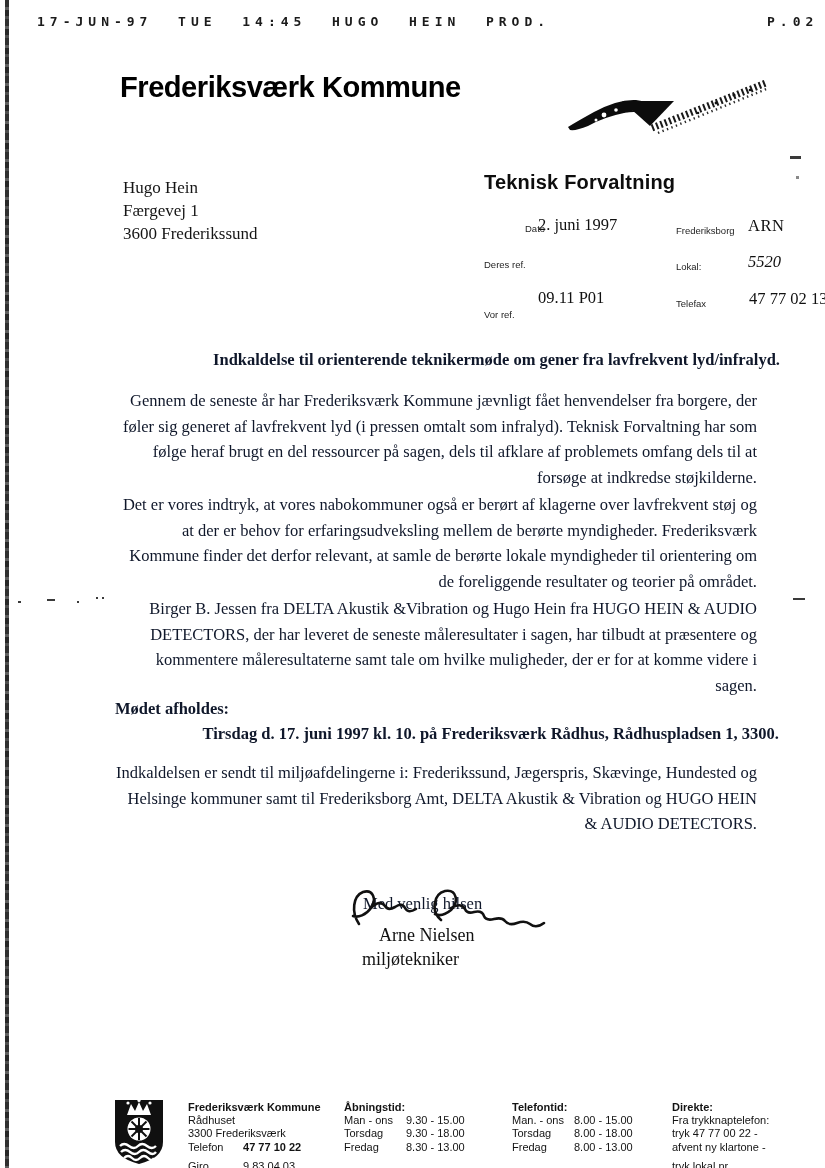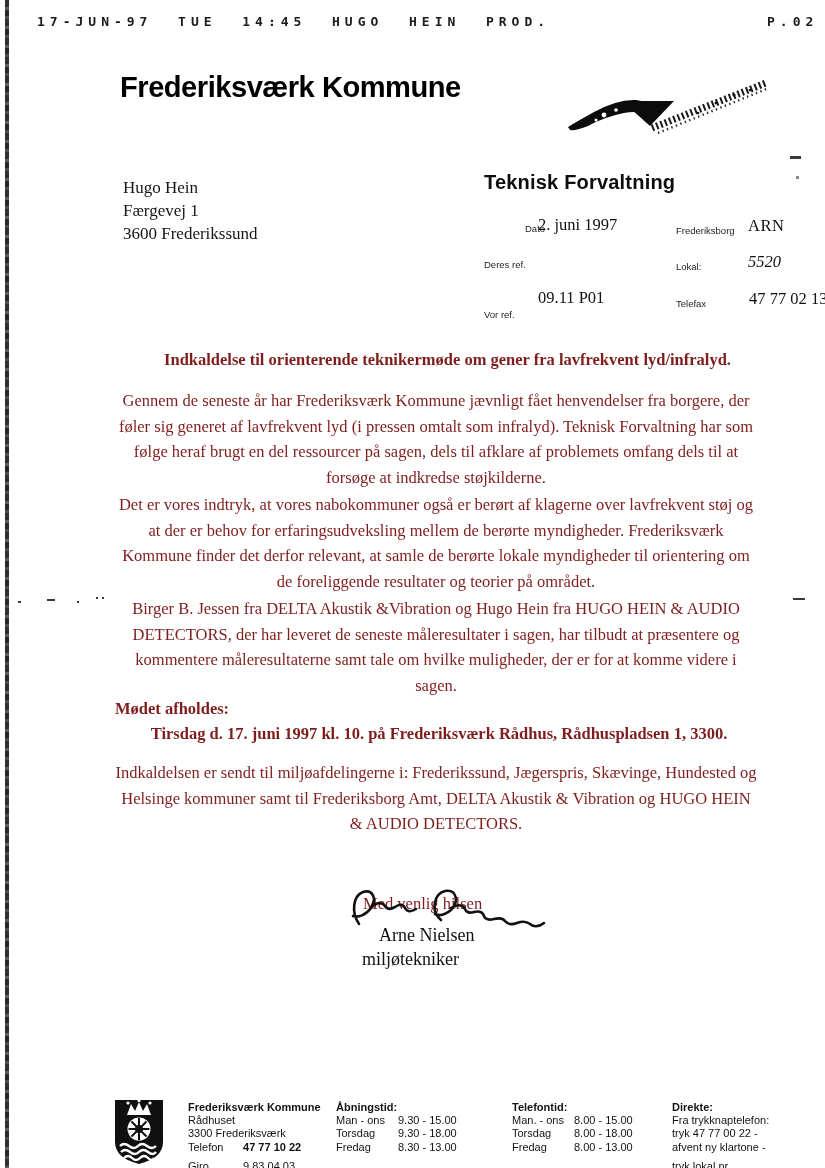--- a/index.html
+++ b/index.html
@@ -26,21 +26,21 @@
   .dept{
     font-family:"Liberation Sans",sans-serif;font-weight:700;font-size:20px;
     color:#0d0d0d;letter-spacing:.2px;white-space:nowrap;
   }
   .flabel{
     font-family:"Liberation Sans",sans-serif;font-size:9.5px;color:#242424;
     white-space:nowrap;
   }
   .fvalue{font-size:16.5px;color:#101010;white-space:nowrap;}
   
-  .para{font-size:16.5px;line-height:25.5px;color:#7f1d1d;text-align:center;}
+  .para{font-size:16.5px;line-height:25.5px;color:#0f172a;text-align:right;}
   .bold{font-weight:700;}
   .sig-name{font-size:18px;color:#111;}
   
   .ft{font-family:"Liberation Sans",sans-serif;font-size:11px;line-height:13.2px;color:#131313;}
   .ft .ttl{font-weight:700;}
   .ftrow{white-space:nowrap;}
   .ftrow .day{display:inline-block;width:62px;}
   .lblcol{display:inline-block;width:52px;}
   
   .scan-edge{
@@ -158,21 +158,21 @@
     <div class="ftrow">
       <span class="lblcol">Telefon</span>
       <span class="bold">47 77 10 22</span>
     </div>
   </div>
   <div class="abs ft ftrow" style="left:188px;top:1160px;">
     <span class="lblcol">Giro</span>
     <span>9 83 04 03</span>
   </div>
 
-  <div class="abs ft" style="left:336px;top:1101px;">
+  <div class="abs ft" style="left:344px;top:1101px;">
     <div class="ttl">Åbningstid:</div>
     <div class="ftrow"><span class="day">Man - ons</span><span>9.30 - 15.00</span></div>
     <div class="ftrow"><span class="day">Torsdag</span><span>9.30 - 18.00</span></div>
     <div class="ftrow"><span class="day">Fredag</span><span>8.30 - 13.00</span></div>
   </div>
 
   <div class="abs ft" style="left:512px;top:1101px;">
     <div class="ttl">Telefontid:</div>
     <div class="ftrow"><span class="day">Man. - ons</span><span>8.00 - 15.00</span></div>
     <div class="ftrow"><span class="day">Torsdag</span><span>8.00 - 18.00</span></div>

